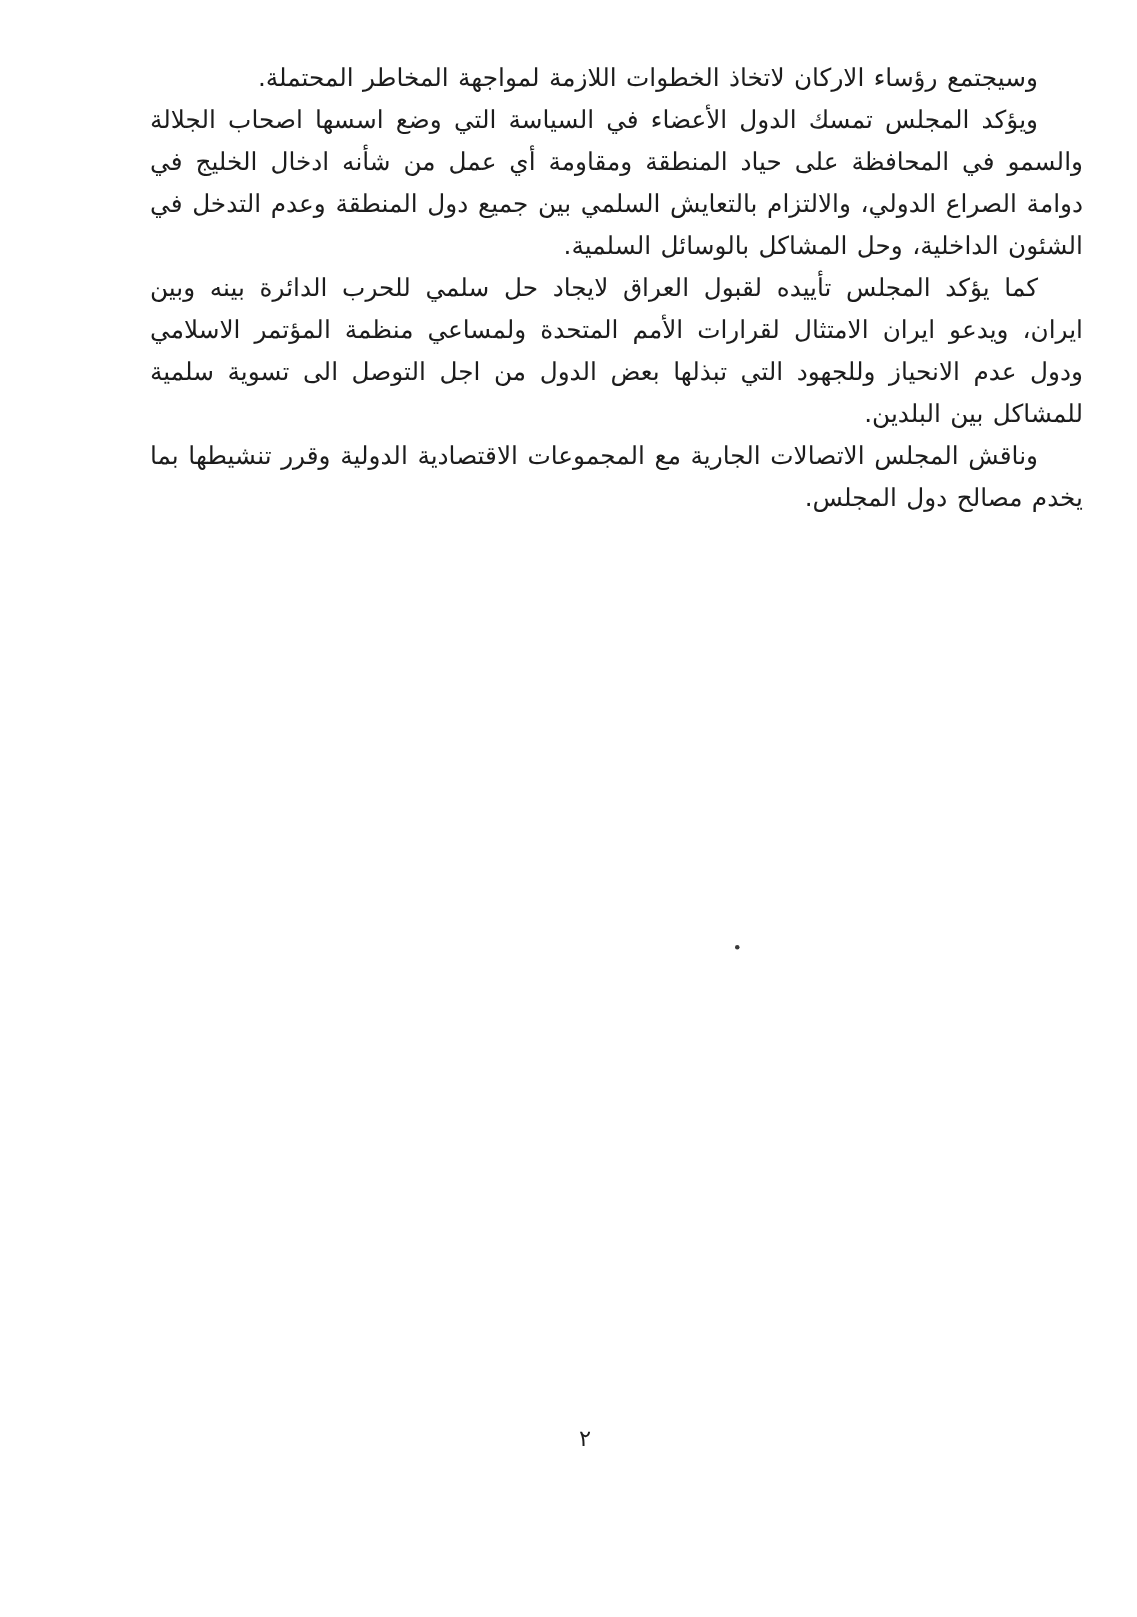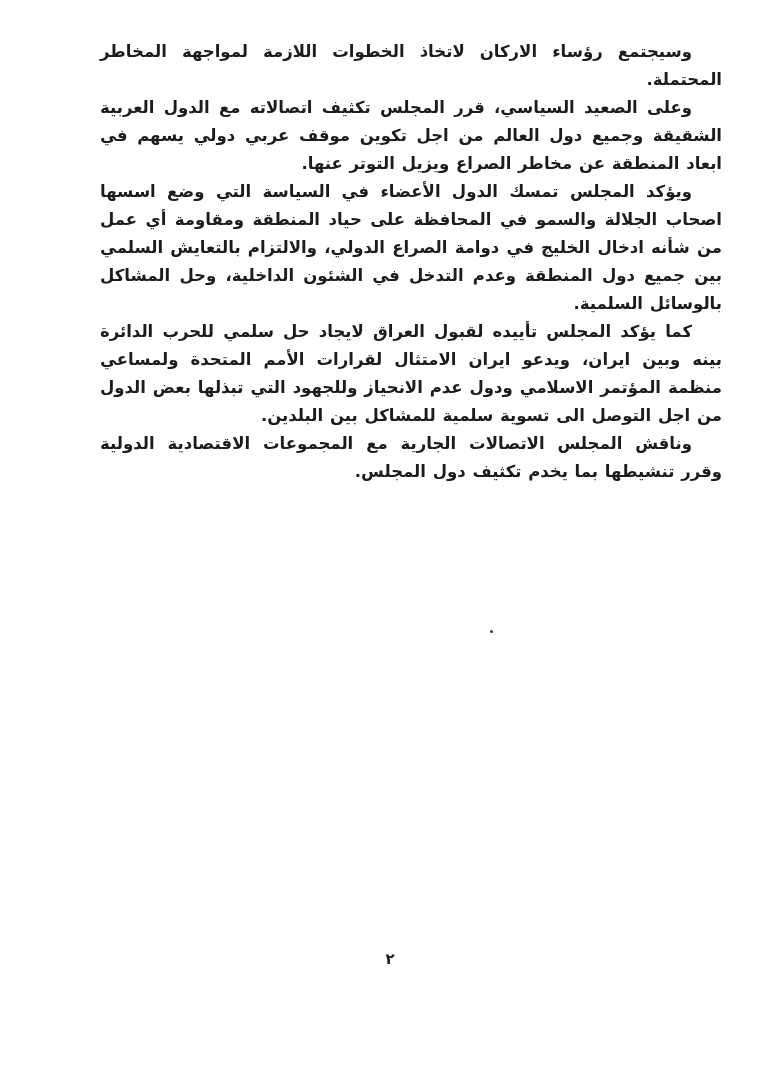--- a/index.html
+++ b/index.html
@@ -12,21 +12,20 @@
     height: 1078px;
     font-family: "DejaVu Sans", sans-serif;
     color: #1b1b1b;
   }
   .page {
     position: relative;
     width: 692px;
     height: 1078px;
     background: #ffffff;
     overflow: hidden;
-    font-weight: bold;
   }
   .text-block {
     position: absolute;
     top: 38px;
     right: 36px;
     left: 34px;
     direction: rtl;
     text-align: justify;
   }
   .para {
@@ -56,22 +55,21 @@
     font-size: 15px;
     color: #1c1c1c;
   }
 </style>
 </head>
 <body>
 
 <div class="page">
   <div class="text-block">
     <p class="para">وسيجتمع رؤساء الاركان لاتخاذ الخطوات اللازمة لمواجهة المخاطر المحتملة.</p>
-    <p class="para">وعلى الصعيد السياسي، قرر المجلس تكثيف اتصالاته مع الدول العربية الشقيقة وجميع دول العالم من اجل تكوين موقف عربي دولي يسهم في ابعاد المنطقة عن مخاطر الصراع ويزيل التوتر عنها.</p>
     <p class="para">ويؤكد المجلس تمسك الدول الأعضاء في السياسة التي وضع اسسها اصحاب الجلالة والسمو في المحافظة على حياد المنطقة ومقاومة أي عمل من شأنه ادخال الخليج في دوامة الصراع الدولي، والالتزام بالتعايش السلمي بين جميع دول المنطقة وعدم التدخل في الشئون الداخلية، وحل المشاكل بالوسائل السلمية.</p>
     <p class="para">كما يؤكد المجلس تأييده لقبول العراق لايجاد حل سلمي للحرب الدائرة بينه وبين ايران، ويدعو ايران الامتثال لقرارات الأمم المتحدة ولمساعي منظمة المؤتمر الاسلامي ودول عدم الانحياز وللجهود التي تبذلها بعض الدول من اجل التوصل الى تسوية سلمية للمشاكل بين البلدين.</p>
-    <p class="para">وناقش المجلس الاتصالات الجارية مع المجموعات الاقتصادية الدولية وقرر تنشيطها بما يخدم تكثيف دول المجلس.</p>
+    <p class="para">وناقش المجلس الاتصالات الجارية مع المجموعات الاقتصادية الدولية وقرر تنشيطها بما يخدم مصالح دول المجلس.</p>
   </div>
 
   <div class="artifact-dot"></div>
 
   <div class="page-number">٢</div>
 </div>
 
 </body></html>

